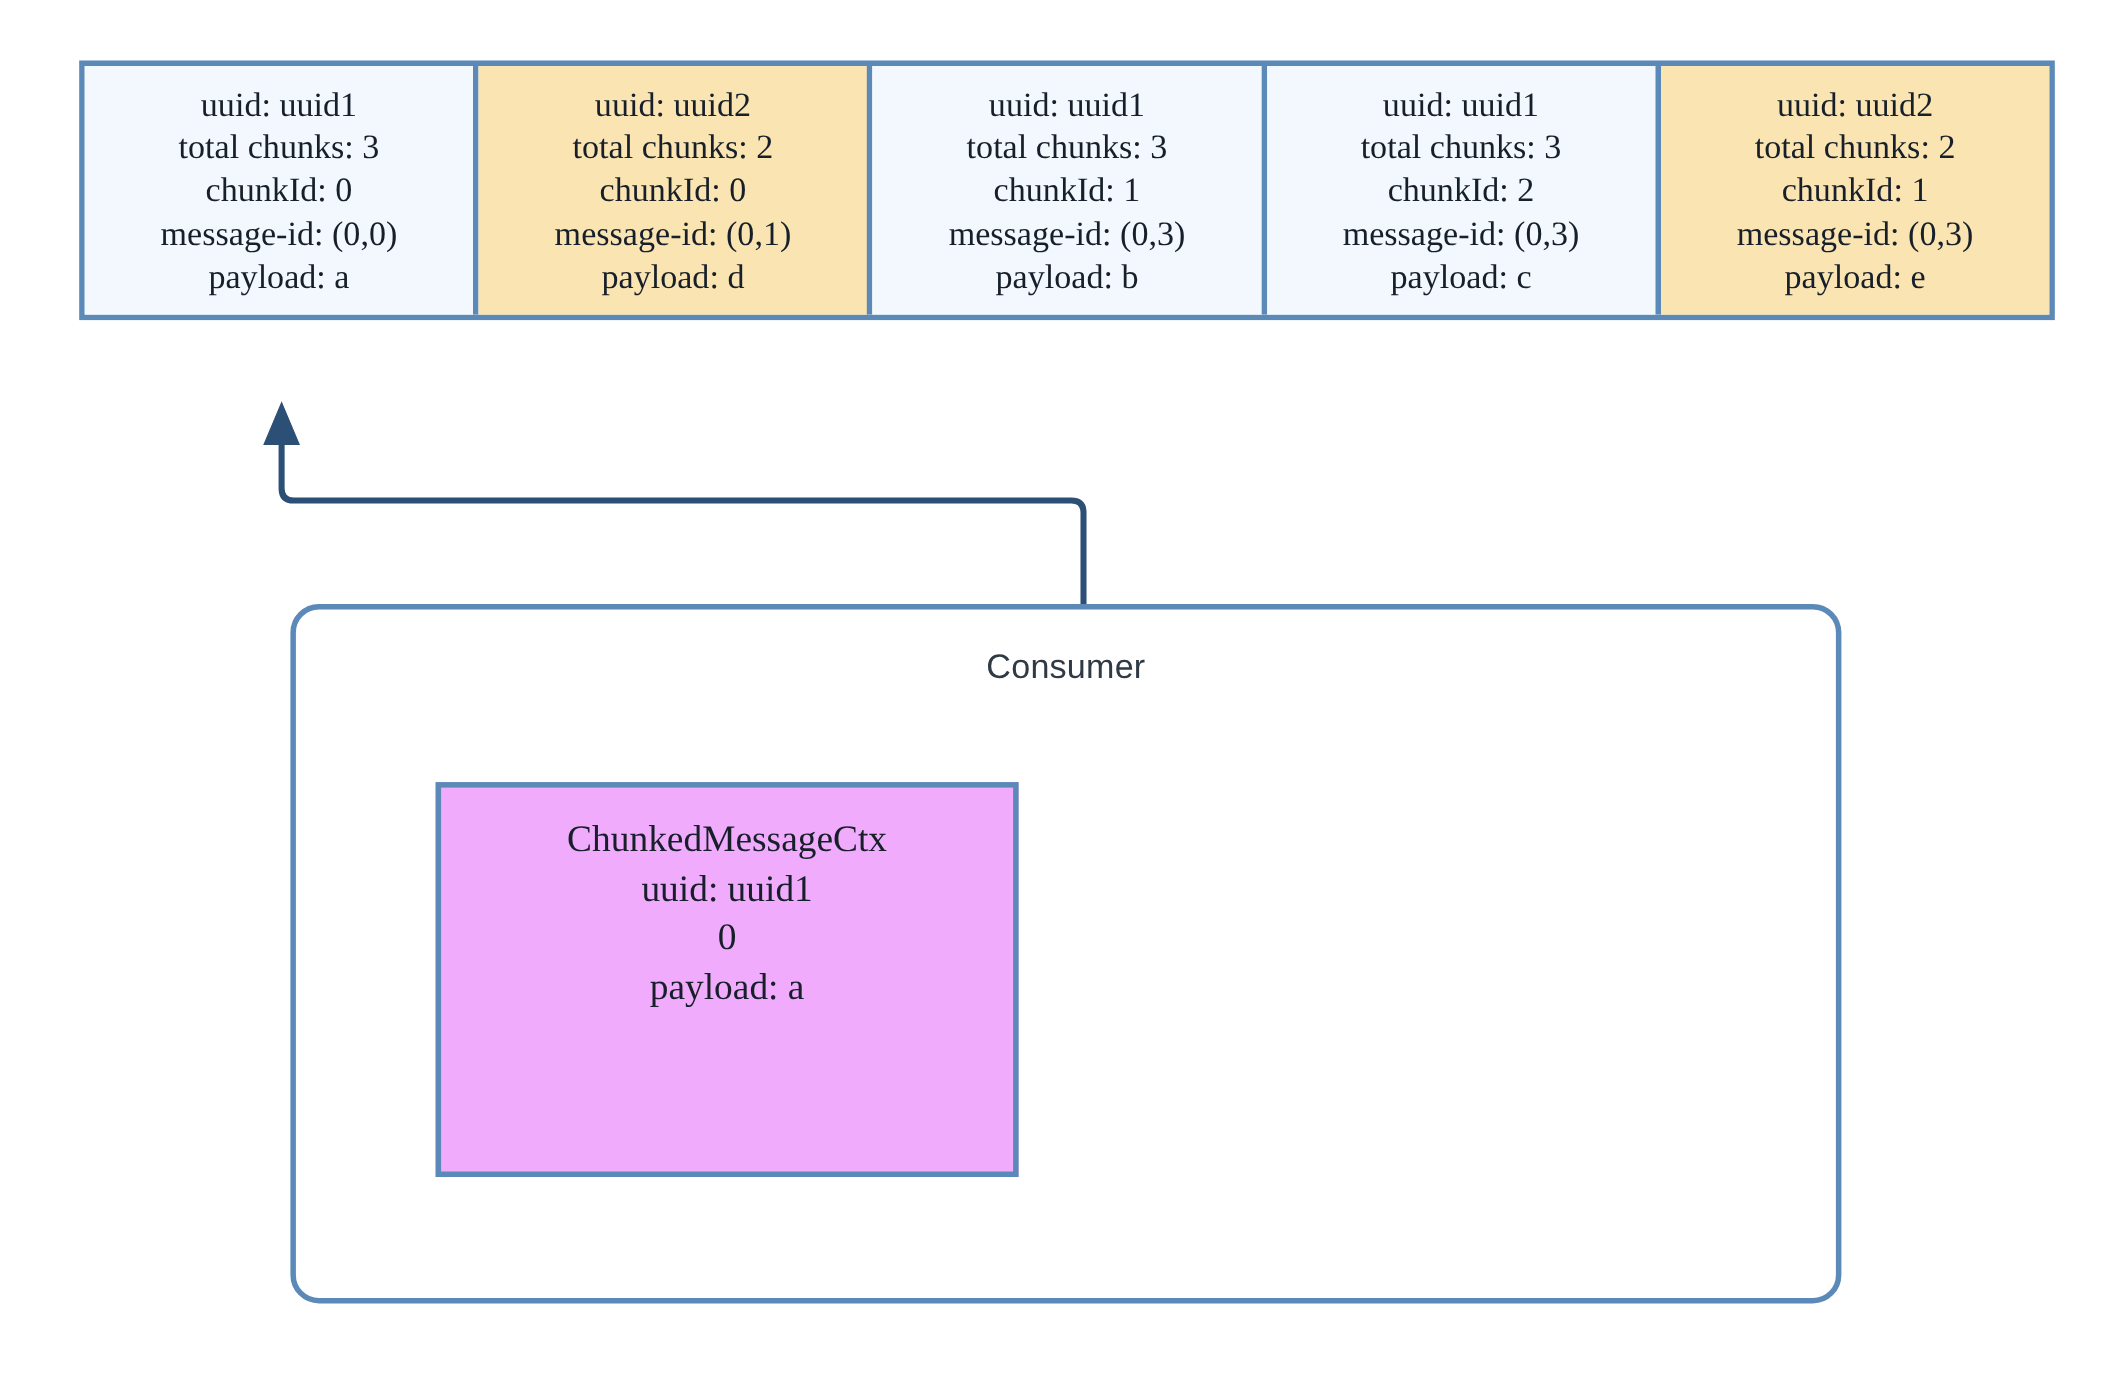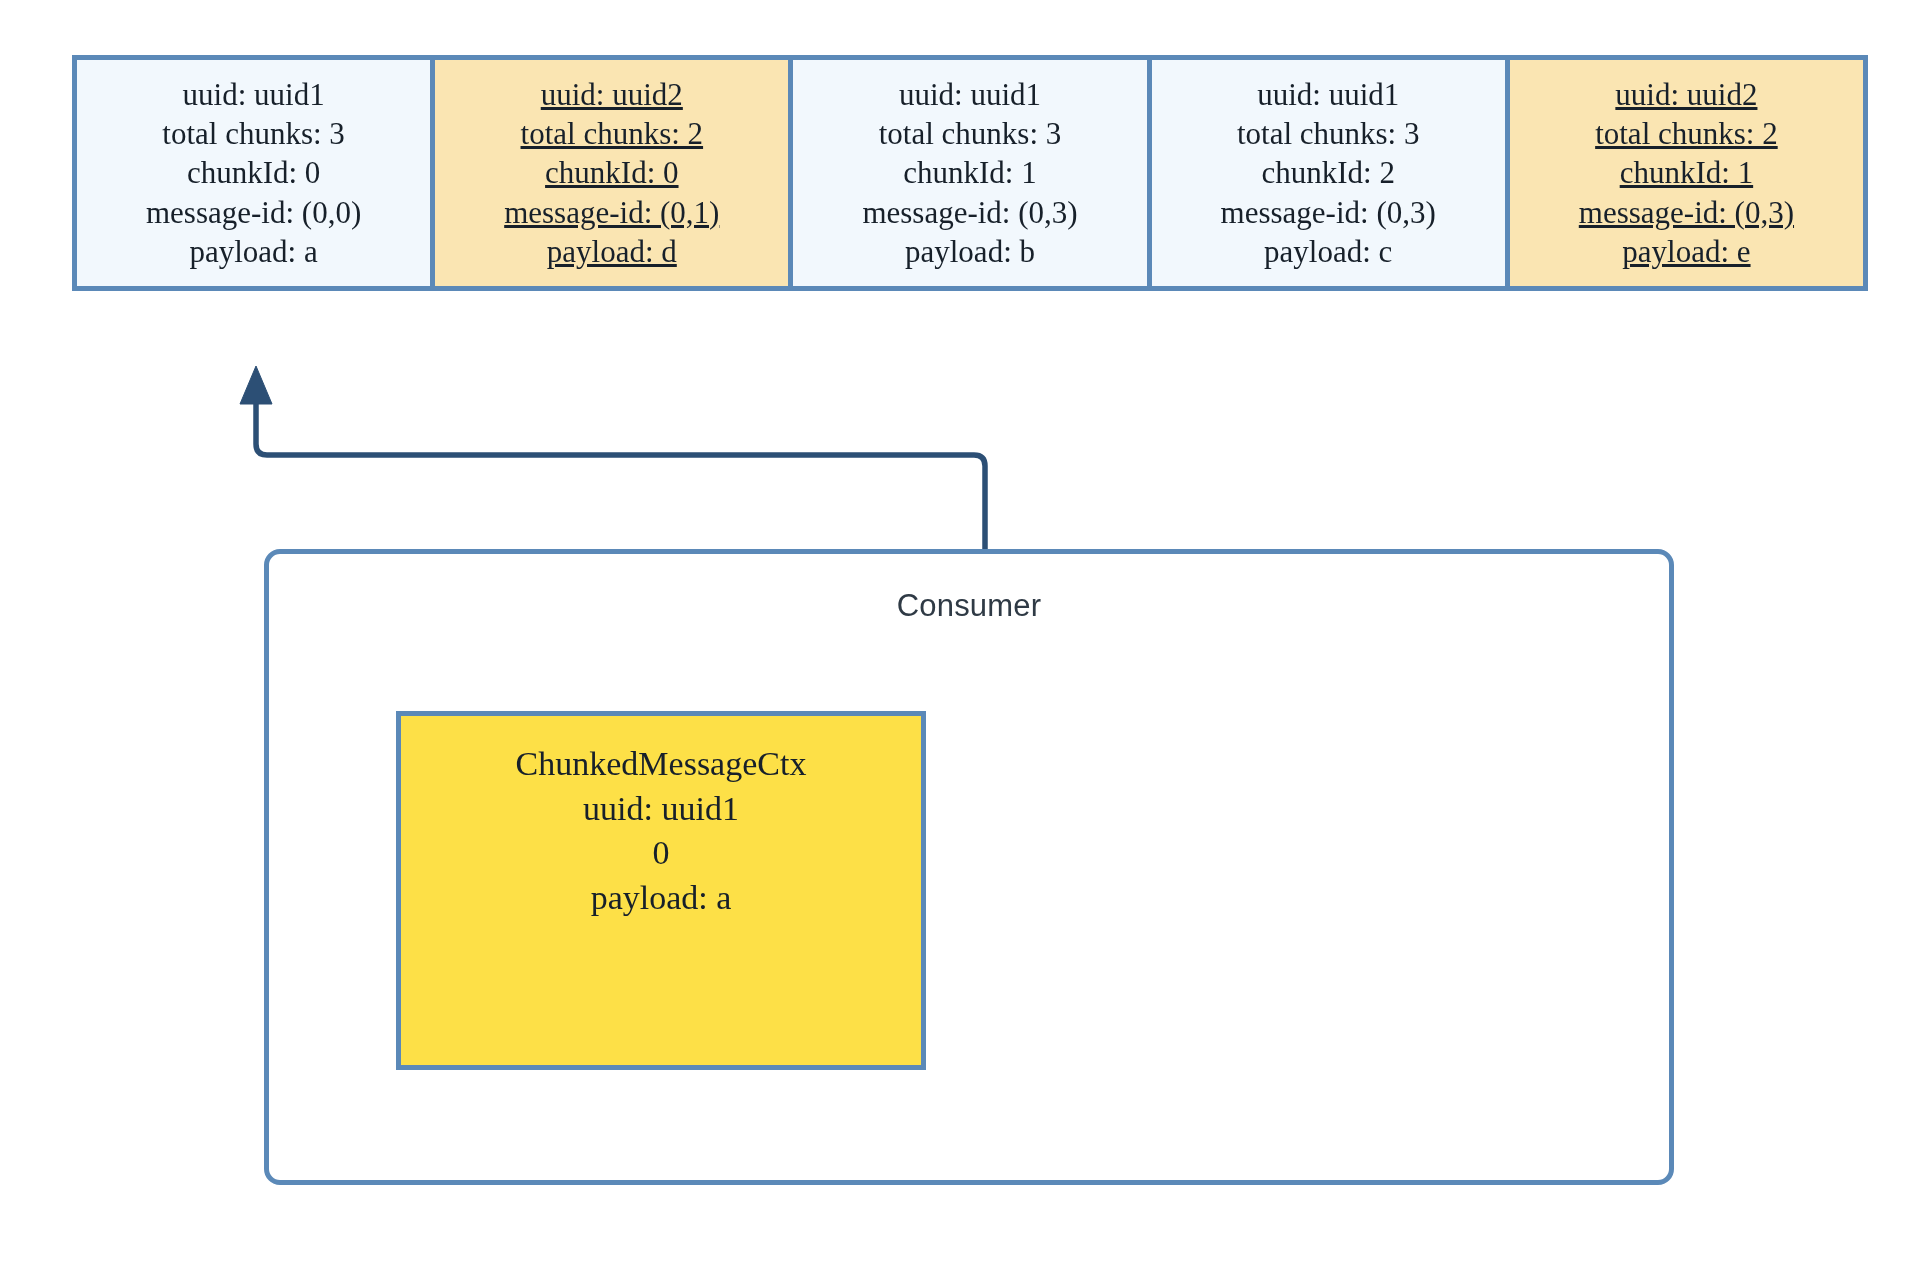--- a/index.html
+++ b/index.html
@@ -37,33 +37,33 @@
     justify-content: center;
     padding: 4px 6px;
     color: #17202a;
     font-size: 31px;
     line-height: 1.265;
     text-align: center;
     white-space: nowrap;
   }
   .chunk-cell:last-child { border-right: none; }
   .chunk-cell.fill-blue   { background: #f2f8fd; }
-  .chunk-cell.fill-yellow { background: #fae5b2; text-decoration: underline; }
+  .chunk-cell.fill-yellow { background: #fae5b2; }
   .chunk-cell .line { display: block; }
 
   
   #consumer-box {
     position: absolute;
     left: 264px;
     top: 549px;
     width: 1410px;
     height: 636px;
     box-sizing: border-box;
     border: 5px solid #5b89b8;
-    border-radius: 16px;
+    border-radius: 26px;
     background: #ffffff;
   }
   #consumer-title {
     position: absolute;
     left: 0;
     right: 0;
     top: 34px;
     text-align: center;
     font-family: "Liberation Sans", "DejaVu Sans", sans-serif;
     font-size: 31px;
@@ -73,21 +73,21 @@
 
   
   #chunked-ctx-box {
     position: absolute;
     left: 396px;
     top: 711px;
     width: 530px;
     height: 359px;
     box-sizing: border-box;
     border: 5px solid #5b89b8;
-    background: #fde047;
+    background: #f0abfc;
     display: flex;
     flex-direction: column;
     align-items: center;
     justify-content: flex-start;
     padding-top: 26px;
     color: #17202a;
     font-size: 34px;
     line-height: 1.31;
     text-align: center;
   }

